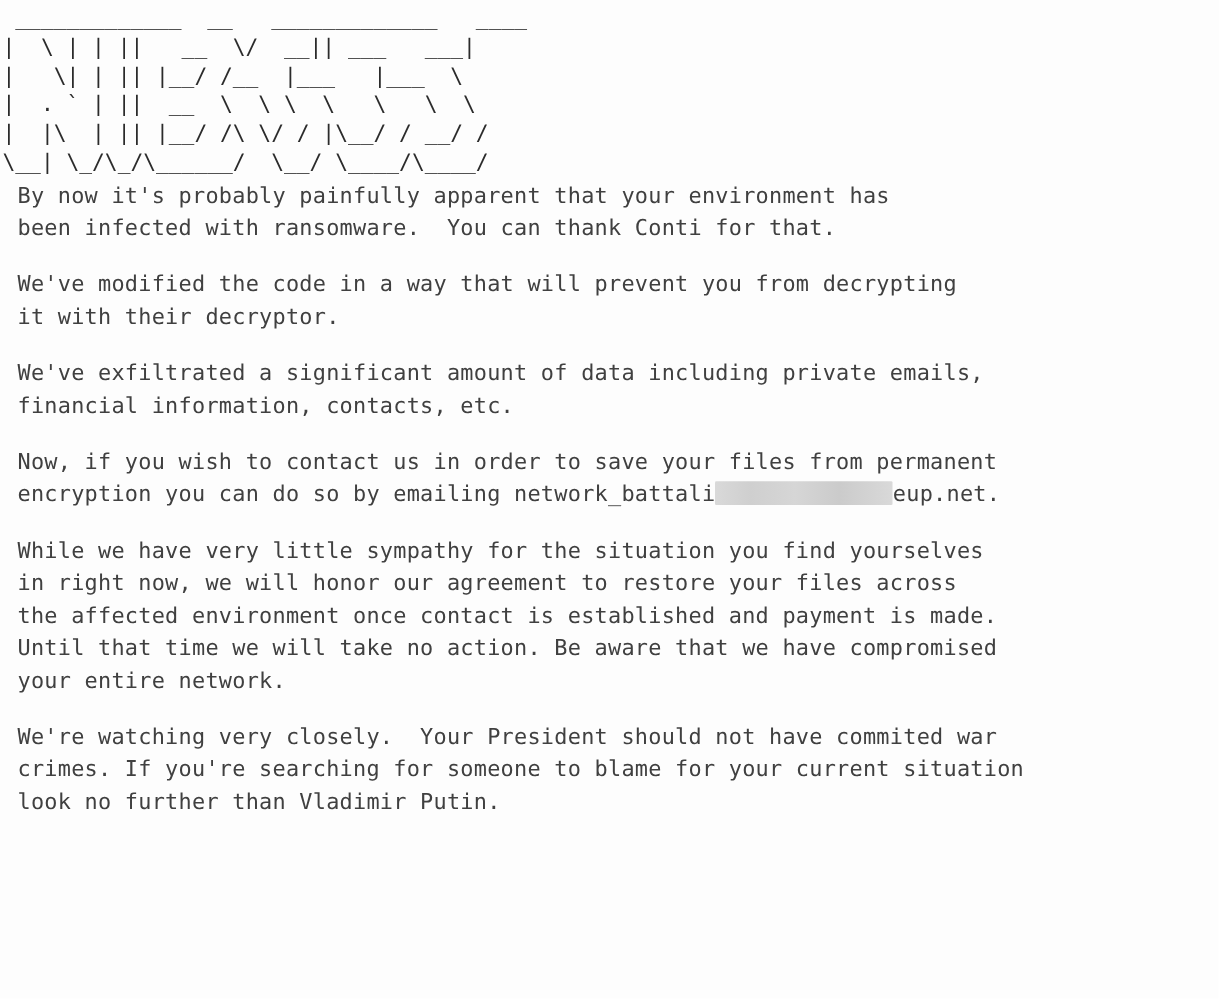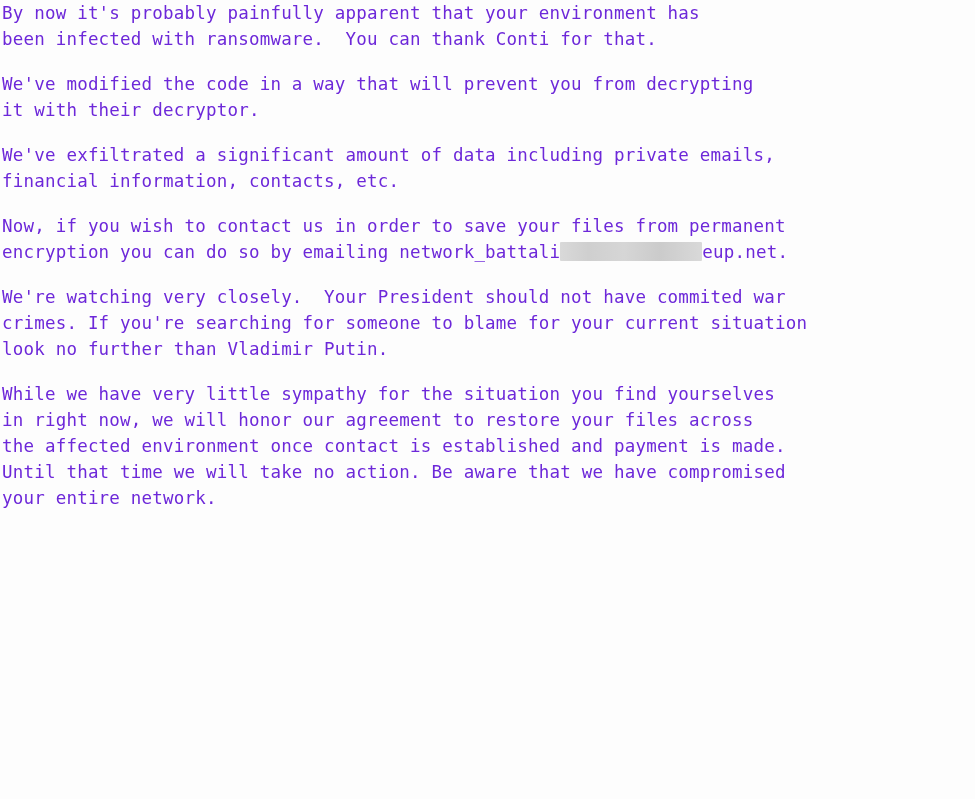--- a/index.html
+++ b/index.html
@@ -37,22 +37,22 @@
   }
   .body-text {
     padding: 0 0 0 2px;
     margin: 0;
   }
   .para {
     white-space: pre-wrap;
     font-family: "DejaVu Sans Mono", "Liberation Mono", monospace;
     font-size: 17.5px;
     line-height: 26px;
-    color: #6d28d9;
-    margin: 0 0 19px 0;
+    color: #404040;
+    margin: 0 0 19px 12px;
     letter-spacing: 0.2px;
   }
   .para:last-child {
     margin-bottom: 0;
   }
   .redacted {
     display: inline-block;
     width: 142px;
     height: 19px;
     vertical-align: -3px;
@@ -63,40 +63,46 @@
   .inline-seg {
     white-space: pre-wrap;
     text-align: center;
   }
 </style>
 </head>
 <body>
 
 <div class="page">
 
+  <pre class="ascii-banner"> _____________  __   _____________   ____
+|  \ | | ||   __  \/  __|| ___   ___|
+|   \| | || |__/ /__  |___   |___  \
+|  . ` | ||  __  \  \ \  \   \   \  \
+|  |\  | || |__/ /\ \/ / |\__/ / __/ /
+\__| \_/\_/\______/  \__/ \____/\____/</pre>
 
   <div class="body-text">
 
     <p class="para">By now it's probably painfully apparent that your environment has
 been infected with ransomware.  You can thank Conti for that.</p>
 
     <p class="para">We've modified the code in a way that will prevent you from decrypting
 it with their decryptor.</p>
 
     <p class="para">We've exfiltrated a significant amount of data including private emails,
 financial information, contacts, etc.</p>
 
     <p class="para"><span class="inline-seg">Now, if you wish to contact us in order to save your files from permanent
 encryption you can do so by emailing network_battali</span><span class="redacted"></span><span class="inline-seg">eup.net.</span></p>
 
 
-    <p class="para">We're watching very closely.  Your President should not have commited war
-crimes. If you're searching for someone to blame for your current situation
-look no further than Vladimir Putin.</p>
-
     <p class="para">While we have very little sympathy for the situation you find yourselves
 in right now, we will honor our agreement to restore your files across
 the affected environment once contact is established and payment is made.
 Until that time we will take no action. Be aware that we have compromised
 your entire network.</p>
 
+    <p class="para">We're watching very closely.  Your President should not have commited war
+crimes. If you're searching for someone to blame for your current situation
+look no further than Vladimir Putin.</p>
+
   </div>
 </div>
 
 </body></html>

